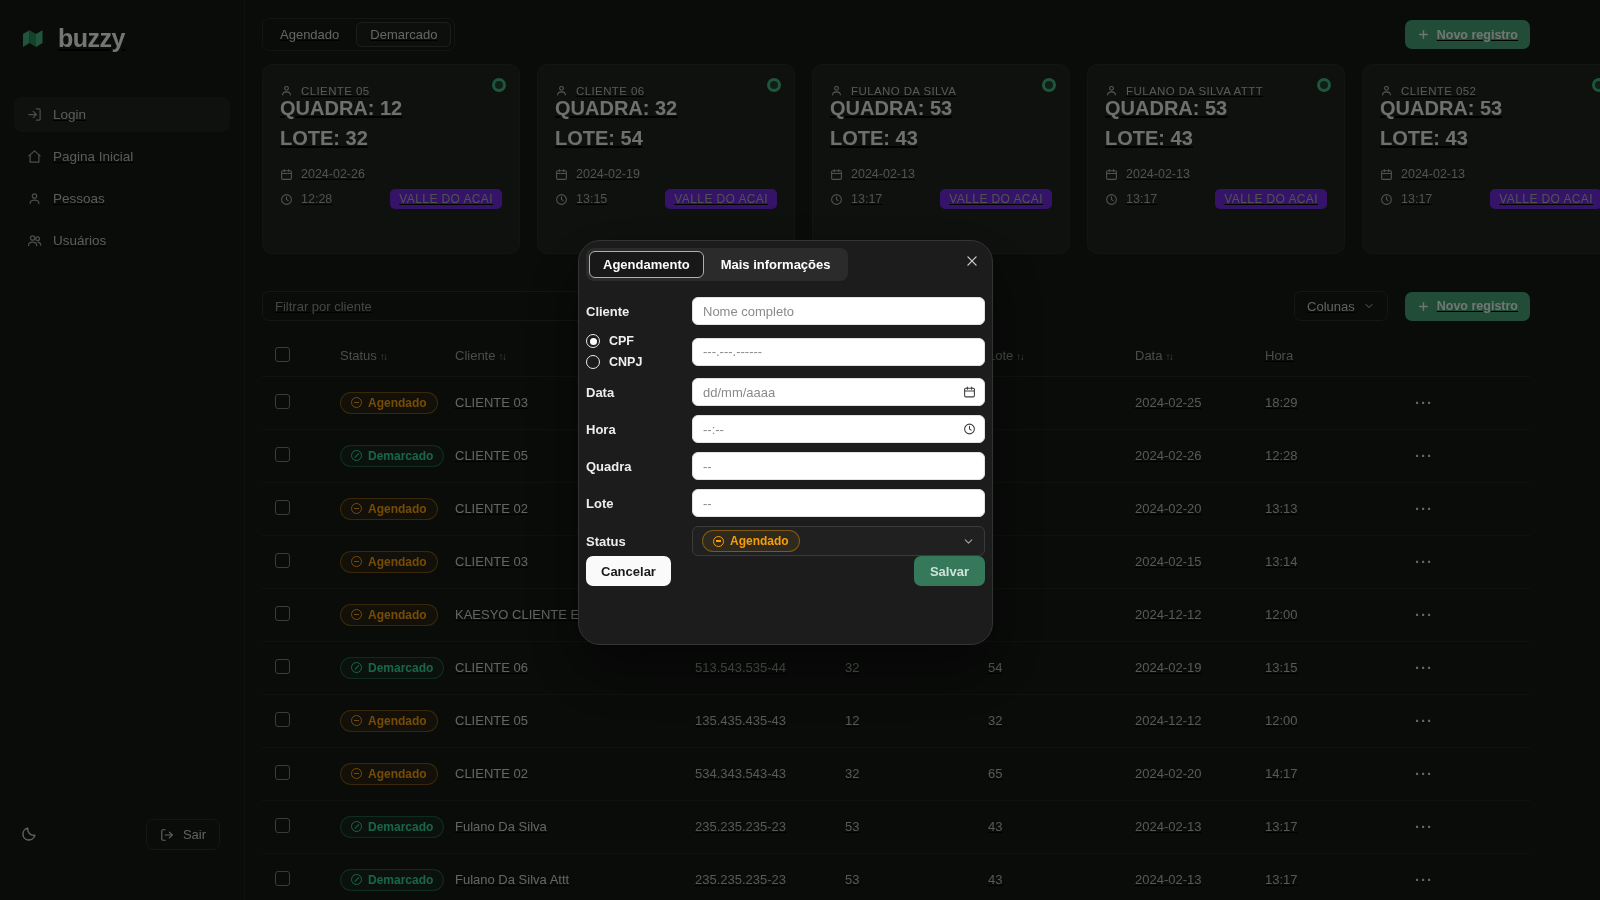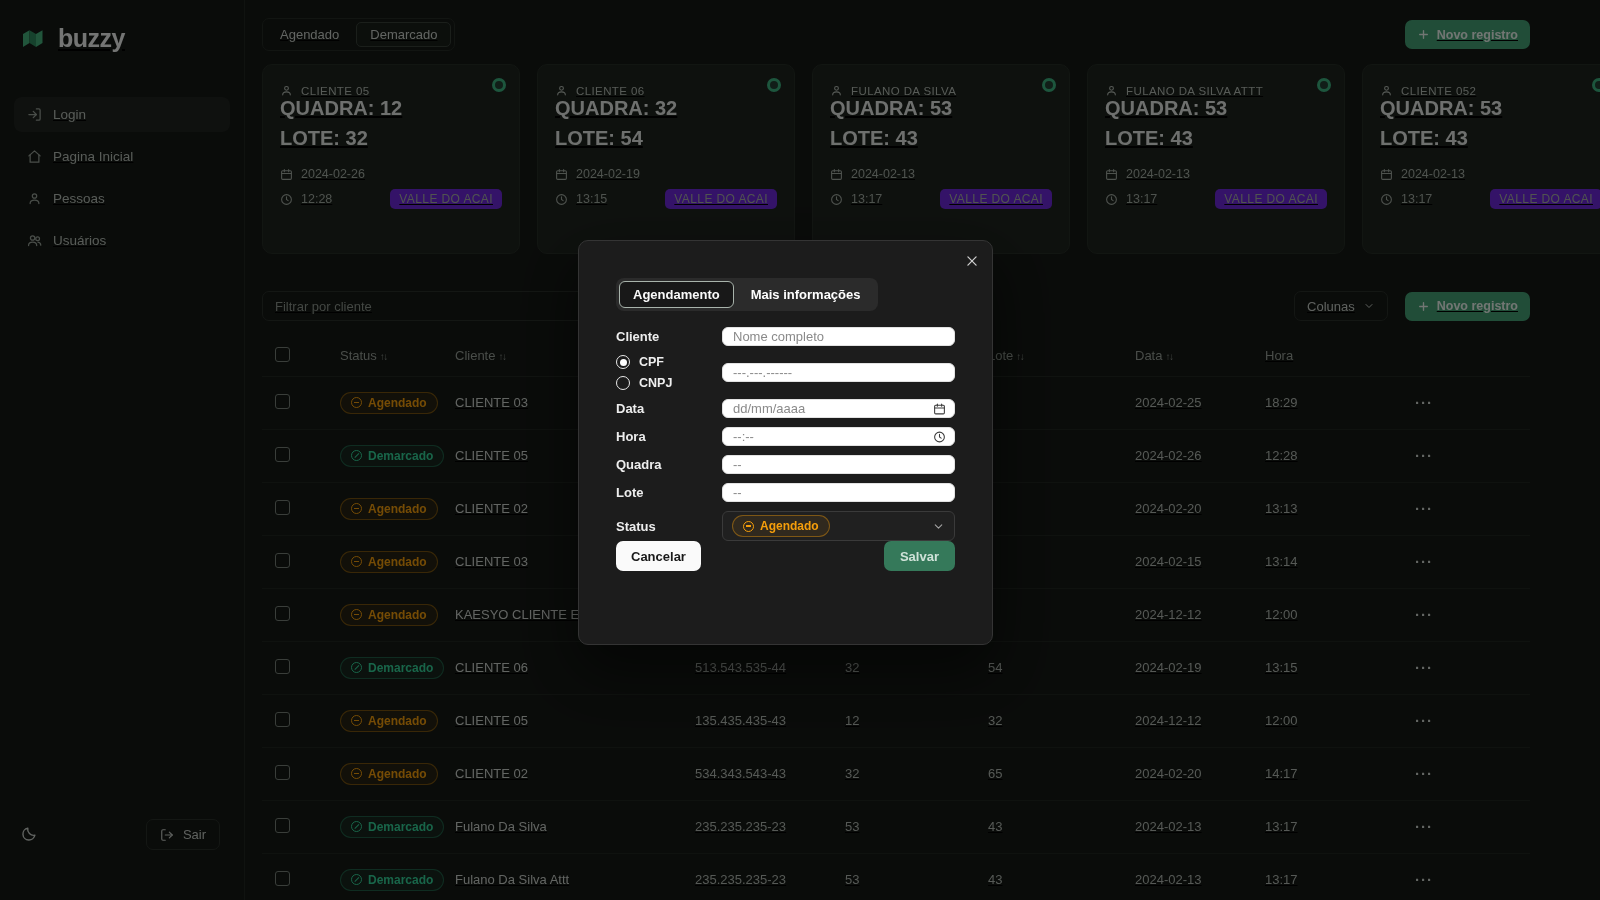--- a/index.html
+++ b/index.html
@@ -76,30 +76,30 @@
   .chip[data-status="Agendado"]  { color:#f59e0b; background:rgba(245,158,11,0.08); border-color:rgba(245,158,11,0.40); }
   .chip[data-status="Demarcado"] { color:#34d399; background:rgba(52,211,153,0.07); border-color:rgba(52,211,153,0.32); }
   .chip-icon { width:11px; height:11px; border:1.3px solid currentColor; border-radius:50%; position:relative; flex:0 0 auto; }
   .chip-icon::after { content:""; position:absolute; left:1.6px; right:1.6px; top:50%; height:1.3px;
     margin-top:-0.65px; background:currentColor; }
   .chip[data-status="Demarcado"] .chip-icon::after { transform:rotate(-45deg); }
 
   
   .overlay { position:fixed; inset:0; background:rgba(0,0,0,0.52); z-index:10; }
   .modal { position:fixed; left:578px; top:240px; width:415px; height:405px; background:#1c1c1c;
-    border:1px solid #343434; border-radius:10px; padding:37px; z-index:20;
+    border:1px solid #343434; border-radius:22px; padding:7px; z-index:20;
     box-shadow:0 25px 60px rgba(0,0,0,0.55); }
   .modal-close { position:absolute; top:13px; right:13px; color:#cfcfcf; display:flex; }
   .mtabs { display:inline-flex; background:#2b2b2b; border-radius:8px; padding:3px; gap:3px; }
   .mtab { font-size:13px; font-weight:600; padding:5px 13px; border-radius:6px; color:#ffffff; border:1px solid transparent; }
   .mtab.active { background:#181818; border-color:#a8b3ab; color:#fafafa; }
 
   .mform { margin-top:16px; display:grid; grid-template-columns:106px 1fr; column-gap:0; row-gap:9px; align-items:center; }
   .mlabel { font-size:13px; font-weight:600; color:#ededed; }
-  .inp { width:100%; height:19px; background:#ffffff; border:1px solid #e2e2e2; border-radius:6px;
+  .inp { width:100%; height:28px; background:#ffffff; border:1px solid #e2e2e2; border-radius:6px;
     padding:0 10px; font-size:13px; color:#222; }
   .inp::placeholder { color:#8a8a8a; }
   .inp-wrap { position:relative; }
   .inp-wrap svg { position:absolute; right:9px; top:50%; transform:translateY(-50%); color:#3d3d3d; }
   .inp-wrap .inp { padding-right:28px; }
 
   .radio-group { display:flex; flex-direction:column; gap:7px; }
   .radio-row { display:flex; align-items:center; gap:9px; font-size:12.5px; font-weight:600; color:#efefef; cursor:pointer; }
   .radio { width:14px; height:14px; border-radius:50%; border:1.5px solid #e9e9e9; position:relative; flex:0 0 auto; }
   .radio.checked::after { content:""; position:absolute; inset:2.5px; border-radius:50%; background:#ffffff; }

